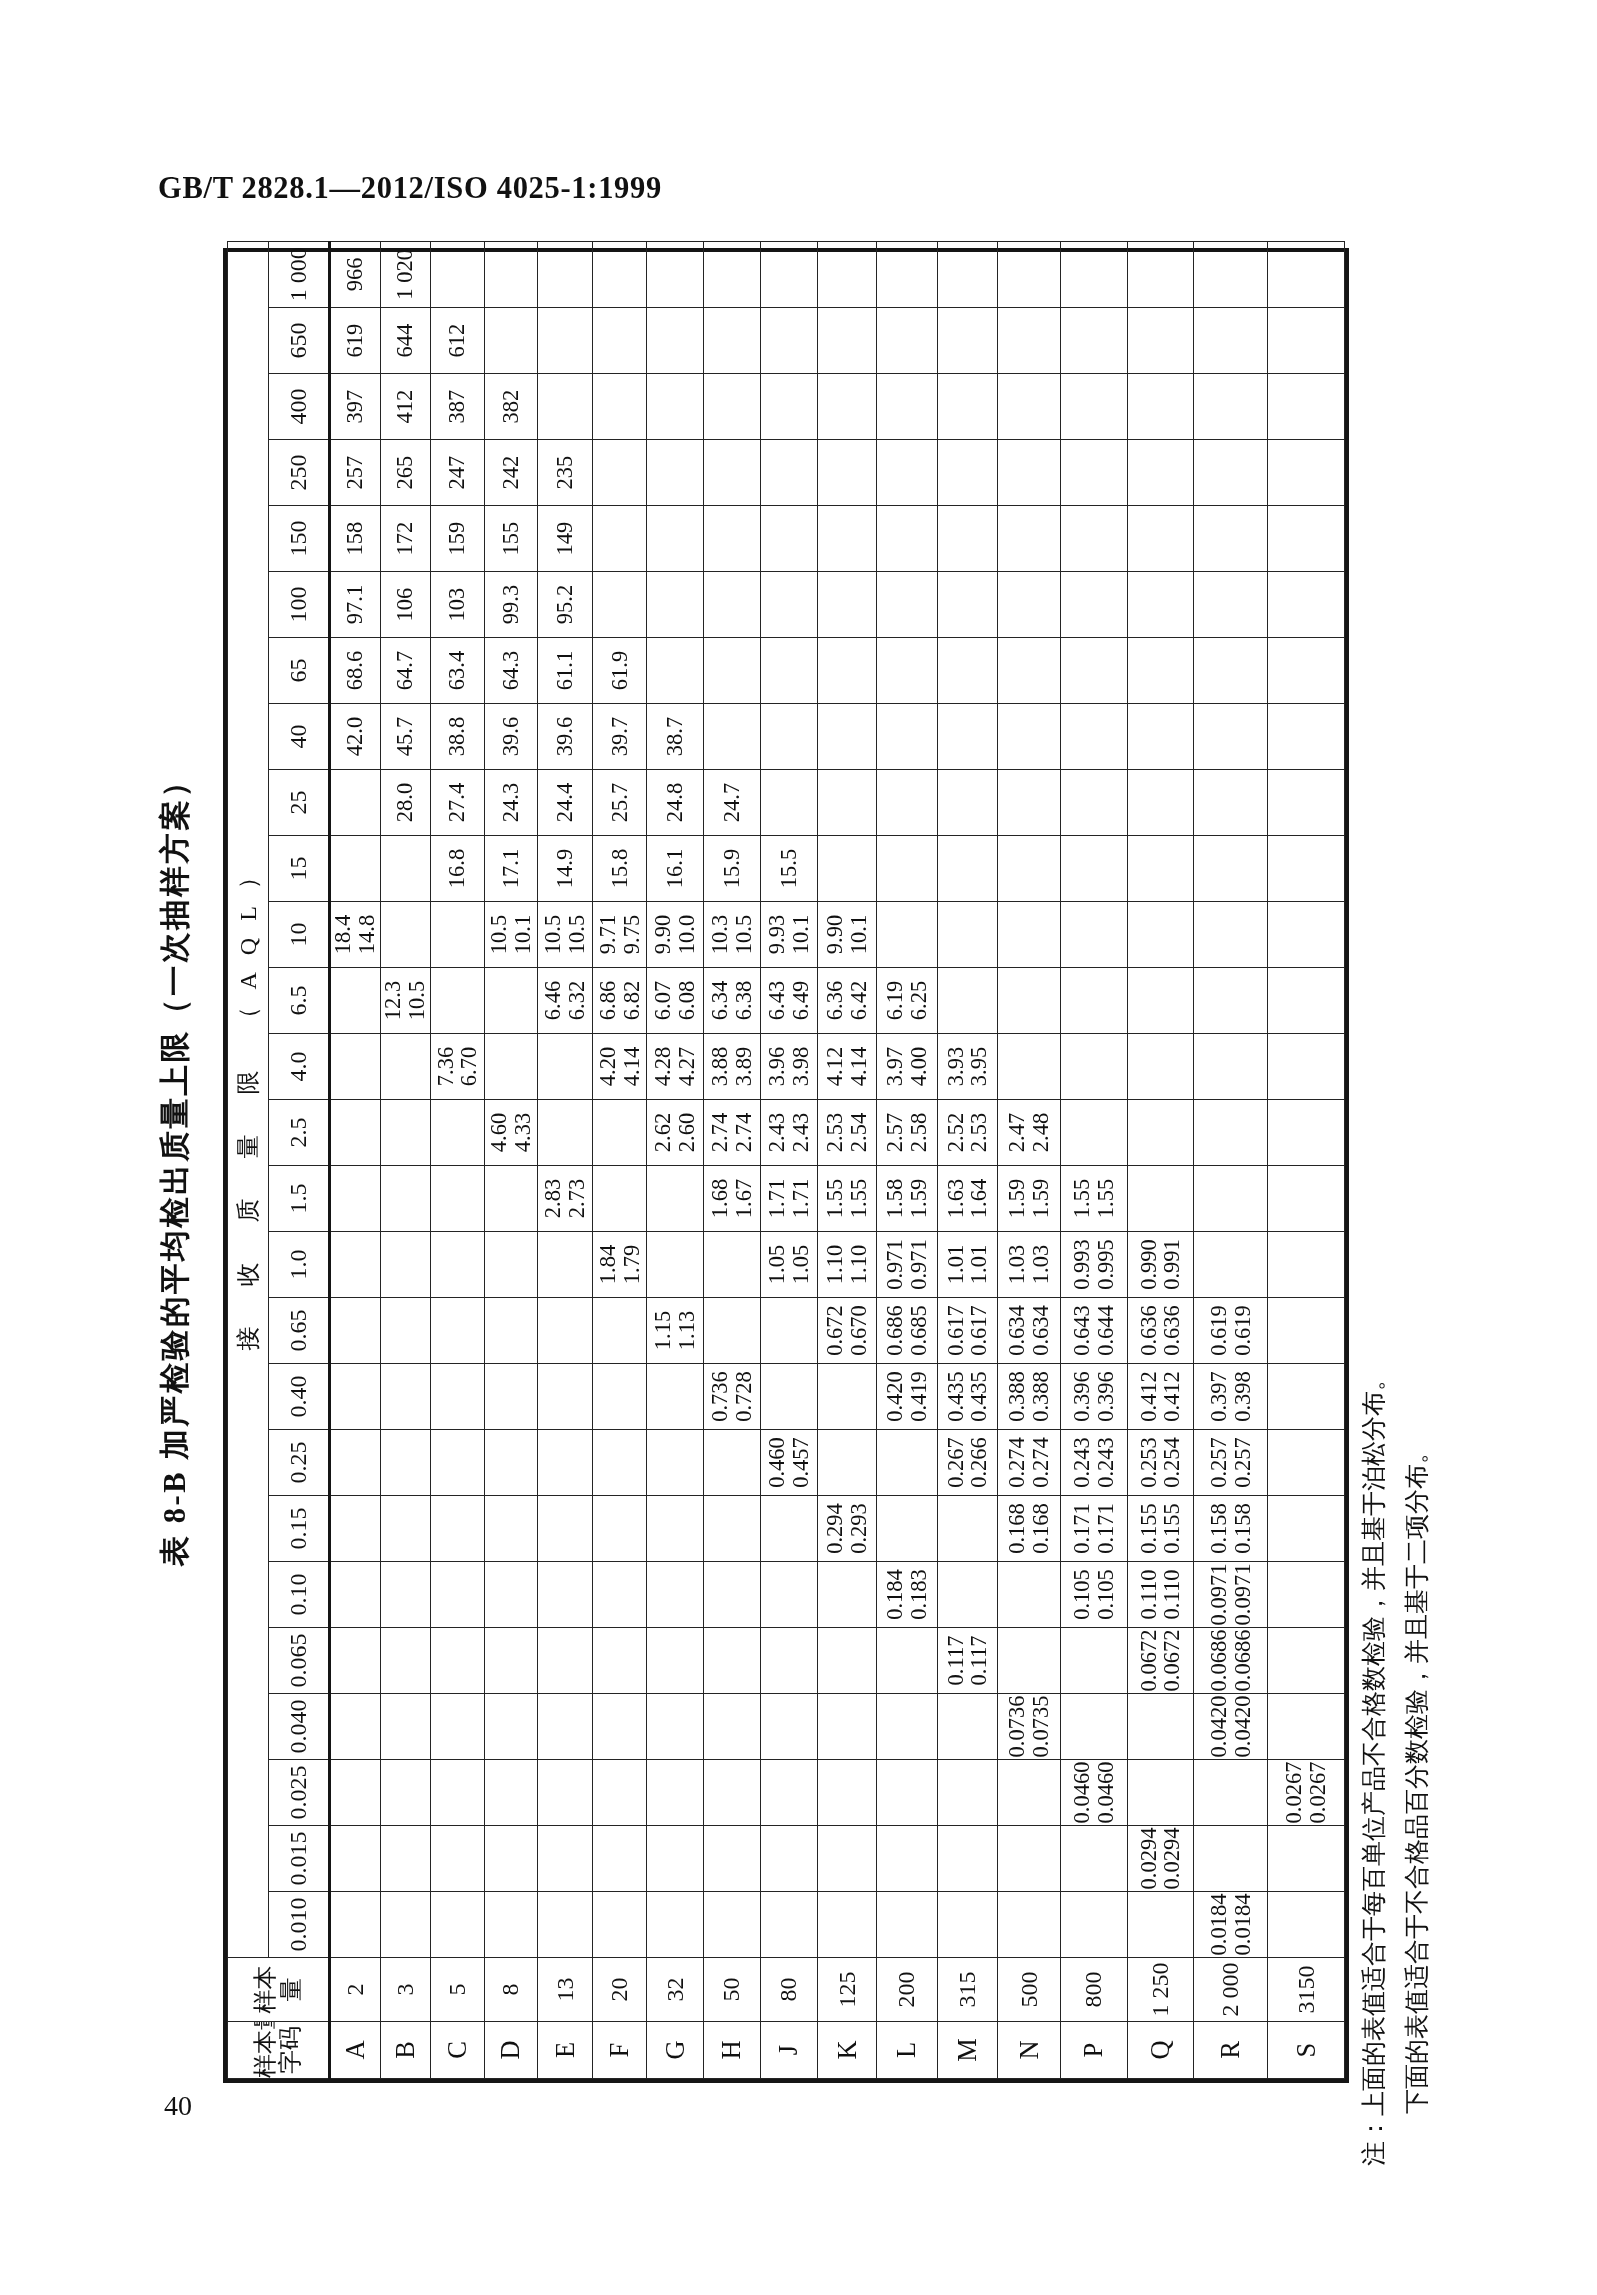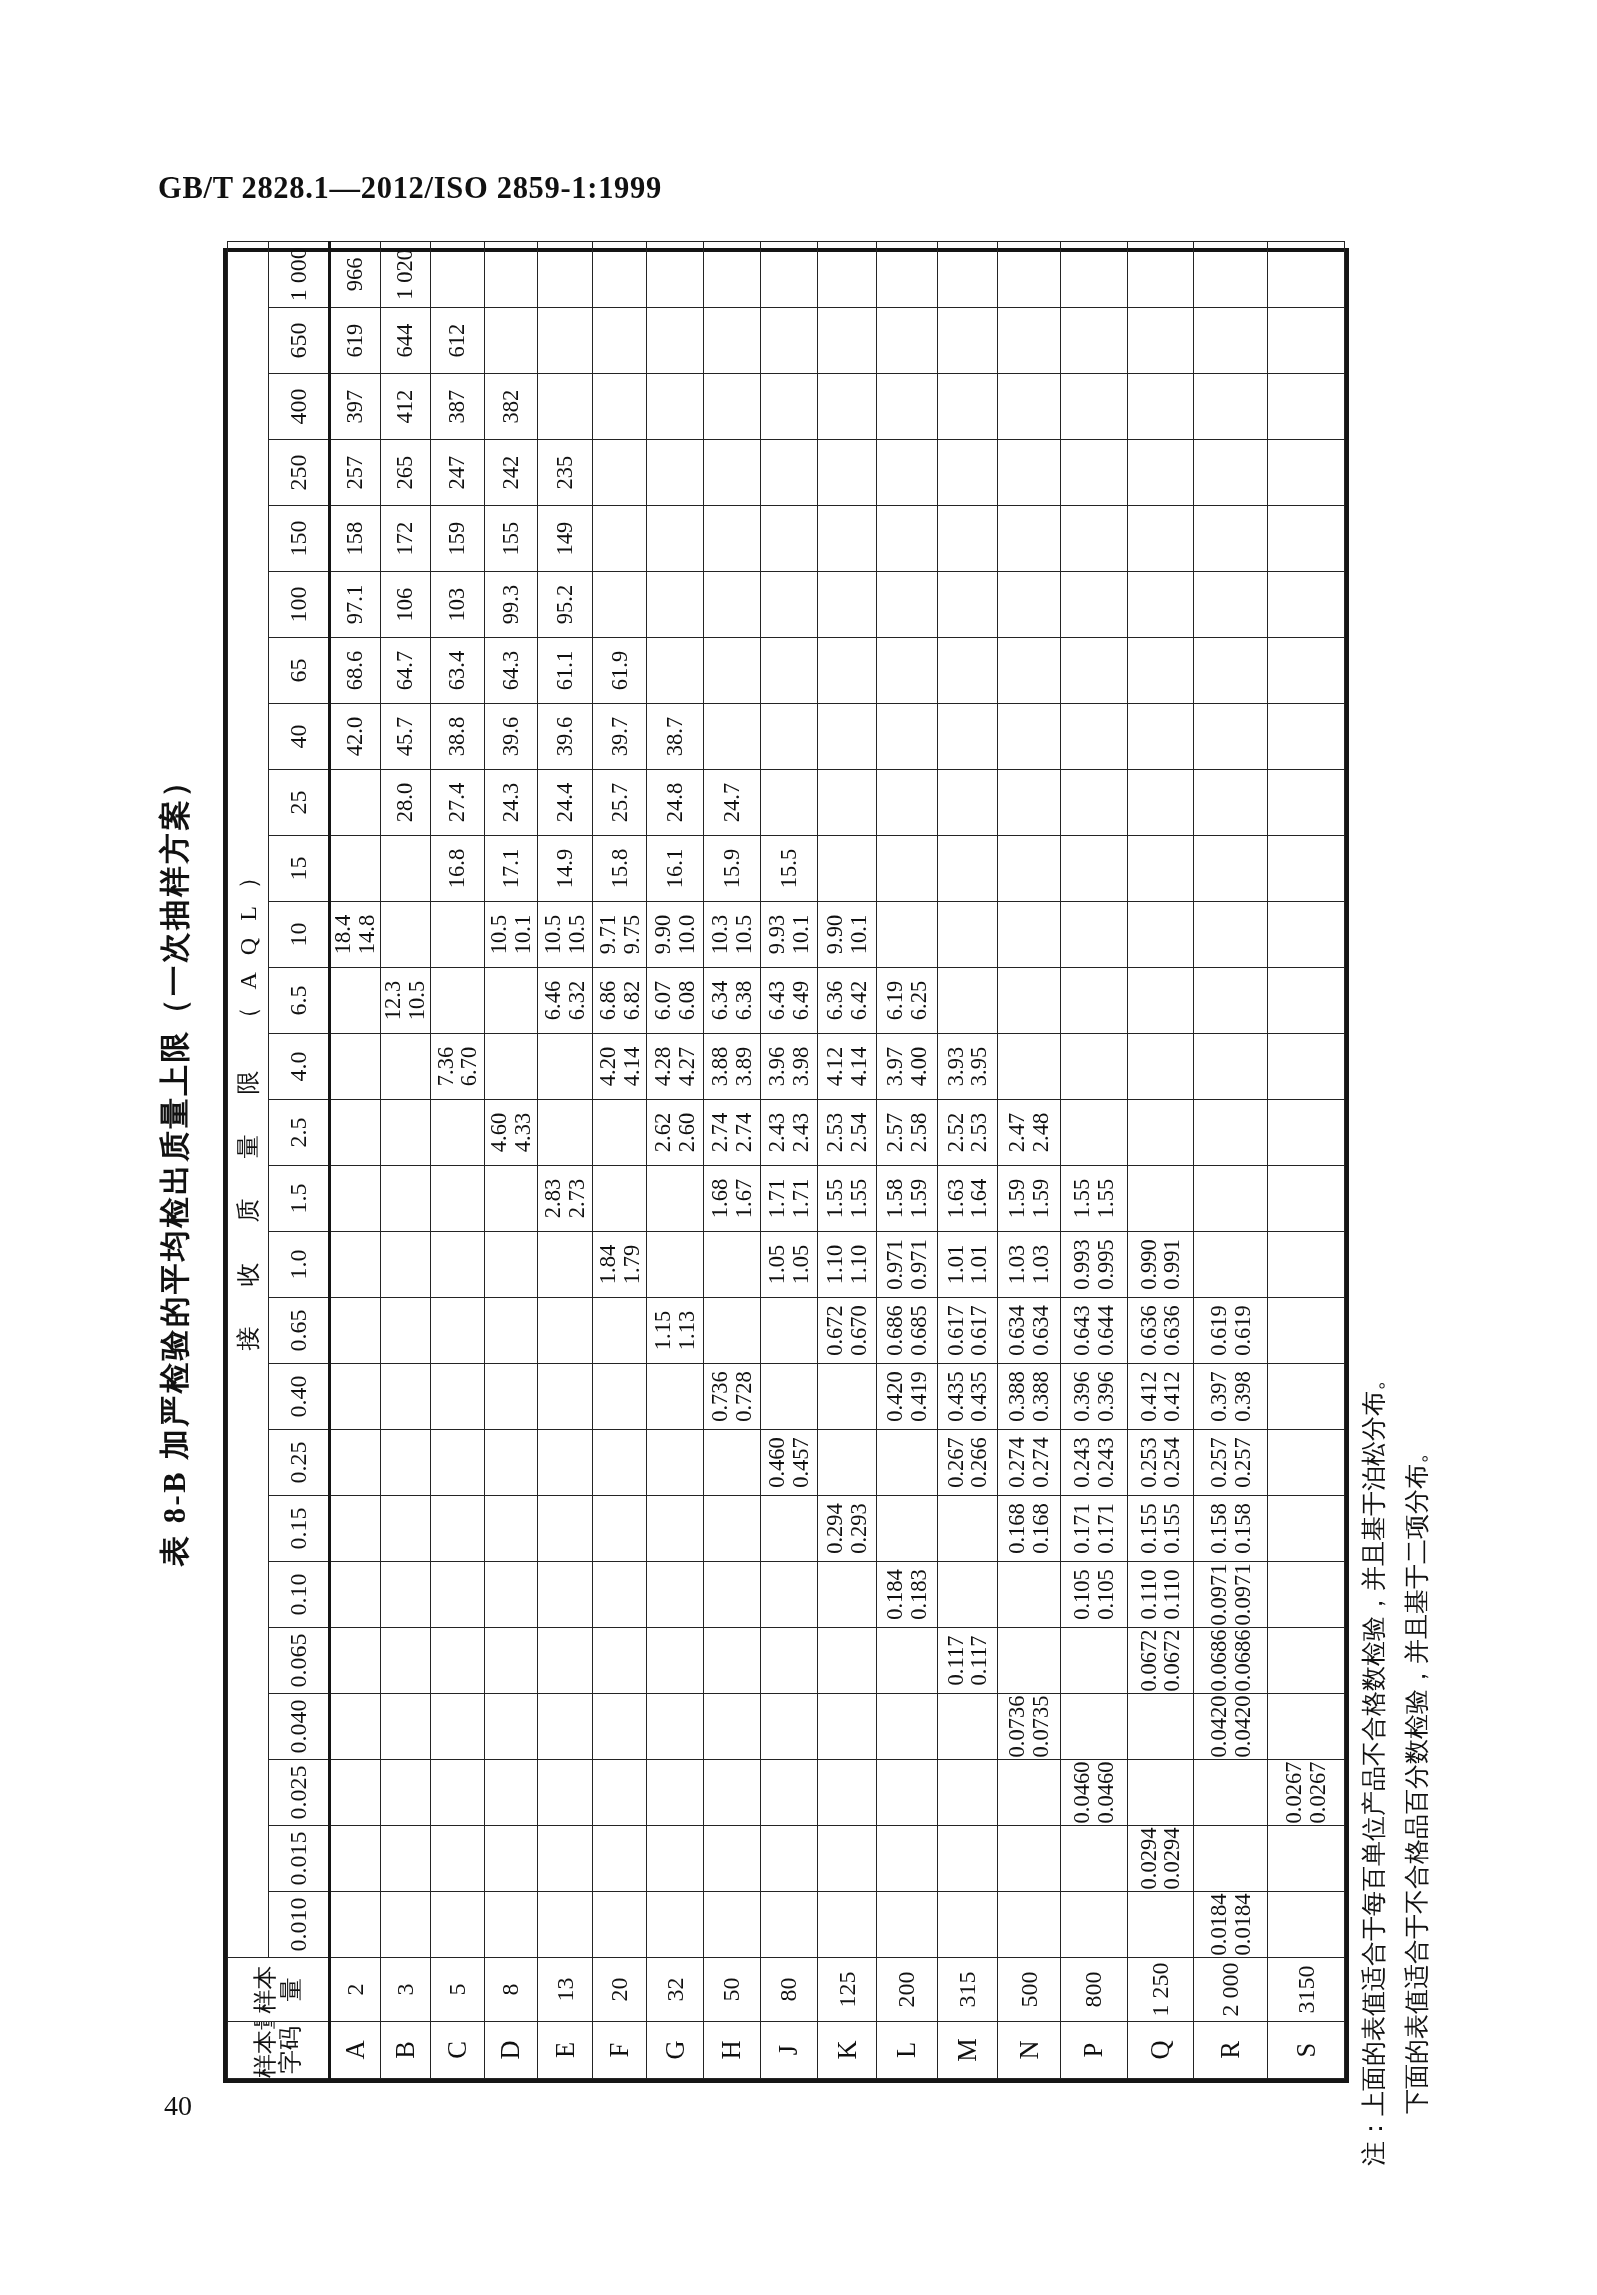--- a/index.html
+++ b/index.html
@@ -50,21 +50,21 @@
     position:absolute; left:8px; top:1201px; width:927px;
     font-size:25px; line-height:1.7; white-space:nowrap;
   }
   .note .note2 { padding-left:52px; }
 </style>
 </head>
 <body>
 
 <div class="page">
 
-  <div class="doc-header">GB/T 2828.1—2012/ISO 2859-1:1999</div>
+  <div class="doc-header">GB/T 2828.1—2012/ISO 4025-1:1999</div>
 
   <div class="rotated-area">
     <div class="logical">
 
       <div class="tbl-title">表 8-B  加严检验的平均检出质量上限（一次抽样方案）</div>
 
       <div class="frame">
         <table class="main" id="aoql-table">
           <colgroup id="cols">
               <col style="width: 57px;">

